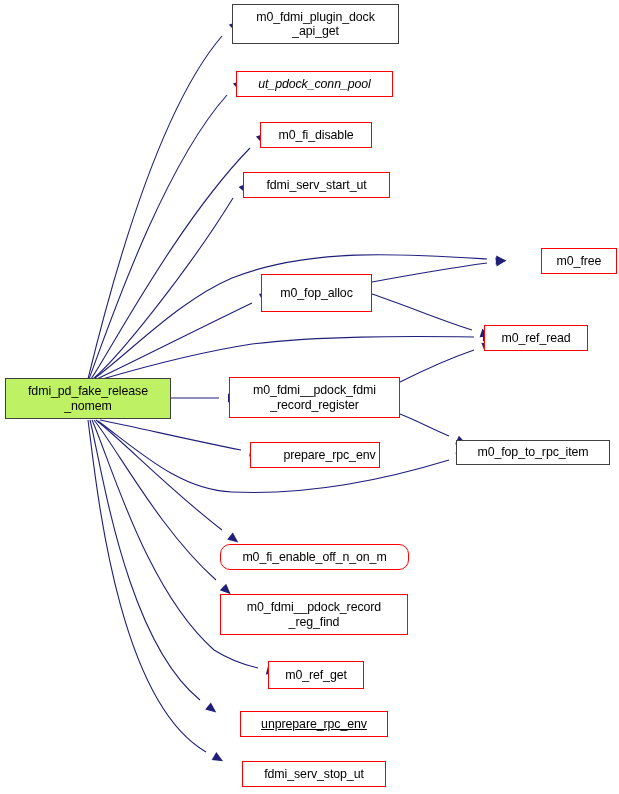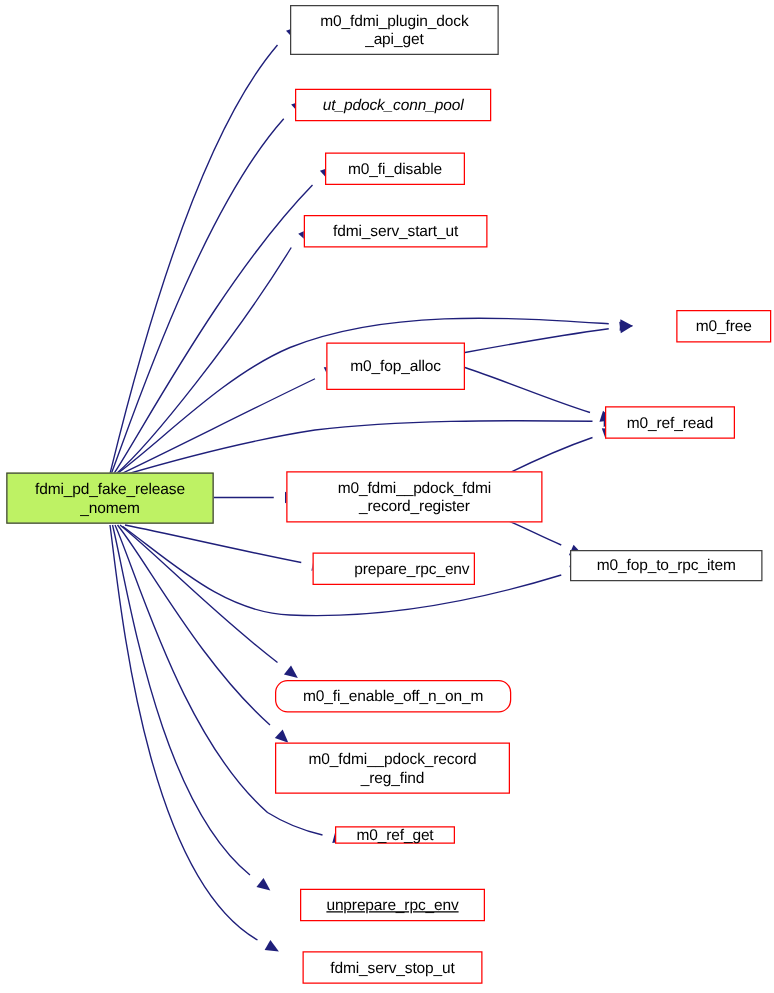--- a/index.html
+++ b/index.html
@@ -60,23 +60,23 @@
 <div class="node root" style="left: 5px; top: 378px; width: 166px; height: 41px;">fdmi_pd_fake_release
 _nomem</div>
     <div class="node plain" style="left: 232px; top: 4px; width: 167px; height: 40px;">m0_fdmi_plugin_dock
 _api_get</div>
     <div class="node" style="left: 236px; top: 71px; width: 157px; height: 26px; font-style: italic;">ut_pdock_conn_pool</div>
     <div class="node" style="left: 260px; top: 122px; width: 112px; height: 26px;">m0_fi_disable</div>
     <div class="node" style="left: 243px; top: 172px; width: 147px; height: 26px;">fdmi_serv_start_ut</div>
     <div class="node" style="left: 261px; top: 274px; width: 111px; height: 38px;">m0_fop_alloc</div>
     <div class="node" style="left: 497px; top: 248px; width: 76px; height: 26px; margin-left: 44px;">m0_free</div>
     <div class="node" style="left: 484px; top: 325px; width: 104px; height: 26px;">m0_ref_read</div>
-    <div class="node" style="left: 229px; top: 377px; width: 205px; height: 41px;">m0_fdmi__pdock_fdmi
+    <div class="node" style="left: 229px; top: 377px; width: 171px; height: 41px;">m0_fdmi__pdock_fdmi
 _record_register</div>
     <div class="node" style="left: 250px; top: 442px; width: 130px; height: 26px; padding-left: 29px;">prepare_rpc_env</div>
     <div class="node plain" style="left: 456px; top: 440px; width: 154px; height: 25px;">m0_fop_to_rpc_item</div>
     <div class="node" style="left: 220px; top: 544px; width: 189px; height: 26px; border-radius: 10px;">m0_fi_enable_off_n_on_m</div>
     <div class="node" style="left: 220px; top: 594px; width: 188px; height: 41px;">m0_fdmi__pdock_record
 _reg_find</div>
-    <div class="node" style="left: 268px; top: 661px; width: 96px; height: 14px;">m0_ref_get</div>
+    <div class="node" style="left: 268px; top: 661px; width: 96px; height: 28px;">m0_ref_get</div>
     <div class="node" style="left: 240px; top: 711px; width: 148px; height: 26px; text-decoration: underline;">unprepare_rpc_env</div>
     <div class="node" style="left: 242px; top: 761px; width: 144px; height: 26px;">fdmi_serv_stop_ut</div>
   </div>
 
 </body></html>

